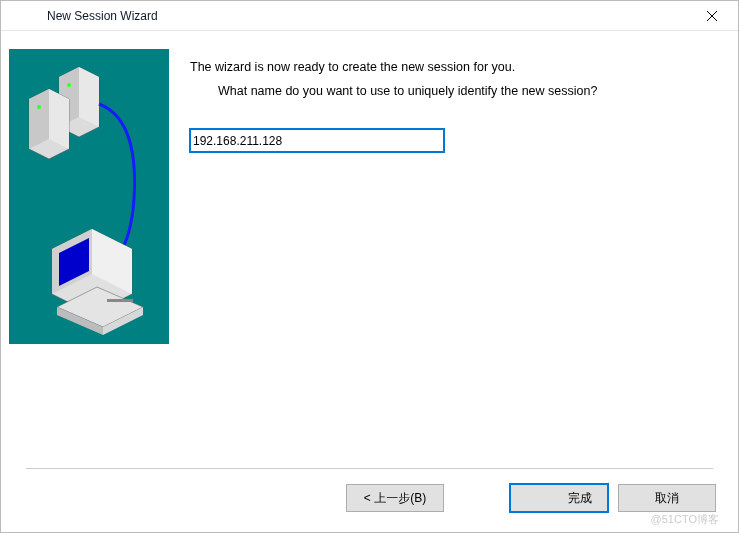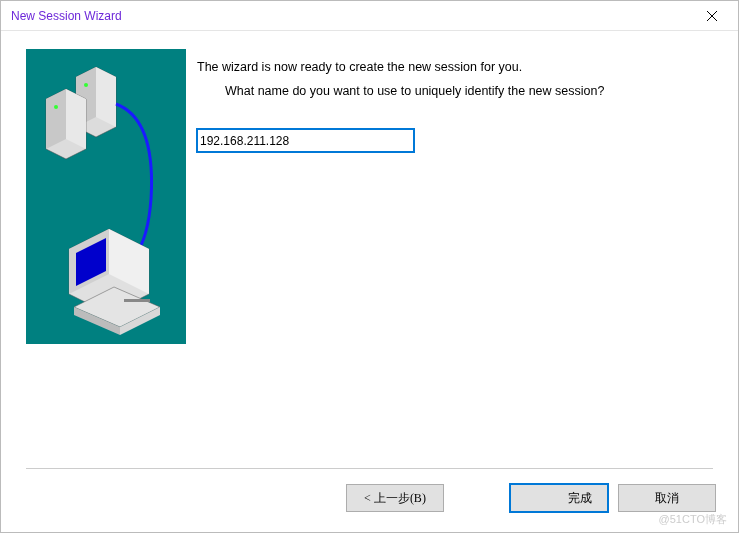--- a/index.html
+++ b/index.html
@@ -28,39 +28,40 @@
       height: 30px;
       display: flex;
       align-items: center;
       justify-content: space-between;
       padding: 0 8px 0 10px;
       border-bottom: 1px solid #e5e5e5;
       background: #fff;
     }
     .title-text {
       font-size: 12px;
-      color: #6d28d9;
+      color: #0f172a;
+      margin-left: 36px;
     }
     .close-btn {
       width: 36px;
       height: 26px;
       display: flex;
       align-items: center;
       justify-content: center;
       cursor: pointer;
     }
     .close-btn svg {
       width: 10px;
       height: 10px;
     }
     .content {
       flex: 1;
-      padding: 18px 25px 0 25px;
-      display: flex;
-      gap: 11px;
+      padding: 18px 25px 0 8px;
+      display: flex;
+      gap: 21px;
     }
     .illustration {
       width: 160px;
       height: 295px;
       background: #008080;
       position: relative;
       flex-shrink: 0;
     }
     .main-area {
       flex: 1;
@@ -110,44 +111,44 @@
       justify-content: flex-end;
       gap: 10px;
       padding: 0 22px 20px 0;
     }
     .btn {
       width: 98px;
       height: 28px;
       border: 1px solid #adadad;
       background: #e1e1e1;
       font-size: 12px;
-      font-family: Liberation Serif, serif;
+      font-family: Liberation Sans, sans-serif;
       cursor: pointer;
       display: flex;
       align-items: center;
       justify-content: center;
     }
     .btn.primary {
       border: 1px solid #0078d7;
       outline: 1px solid #0078d7;
       padding-left: 42px;
     }
     .btn-spacer {
       width: 46px;
     }
     .watermark {
       position: absolute;
-      right: 12px;
+      right: 20px;
       bottom: 6px;
       font-size: 11px;
       color: #ccc;
     }
     
     .input-display {
-      width: 217px;
+      width: 254px;
       height: 23px;
       border: 1px solid #0078d7;
       outline: 1px solid #0078d7;
       padding: 0 2px;
       font-size: 12px;
       background: #fff;
       display: flex;
       align-items: center;
       cursor: text;
     }

